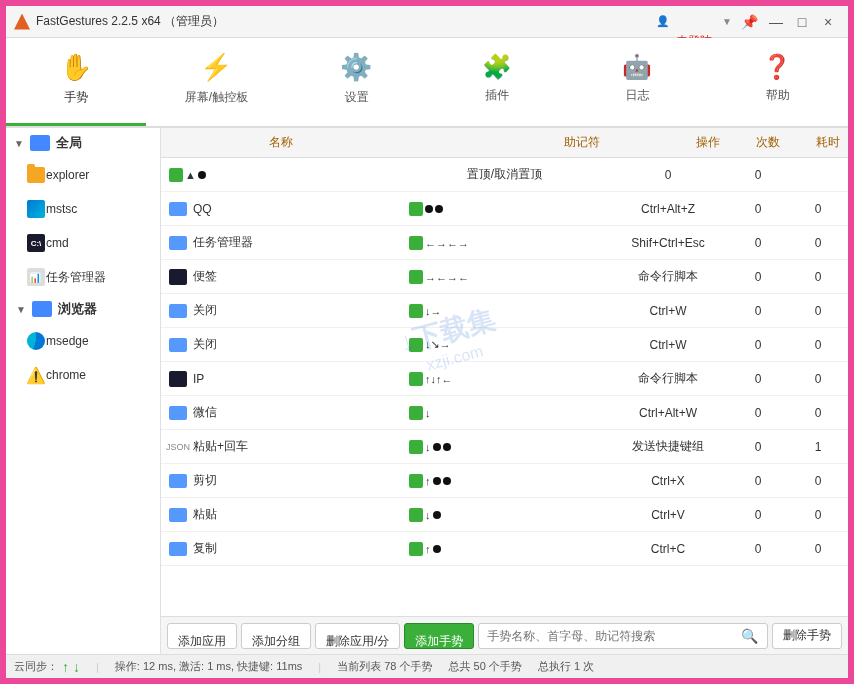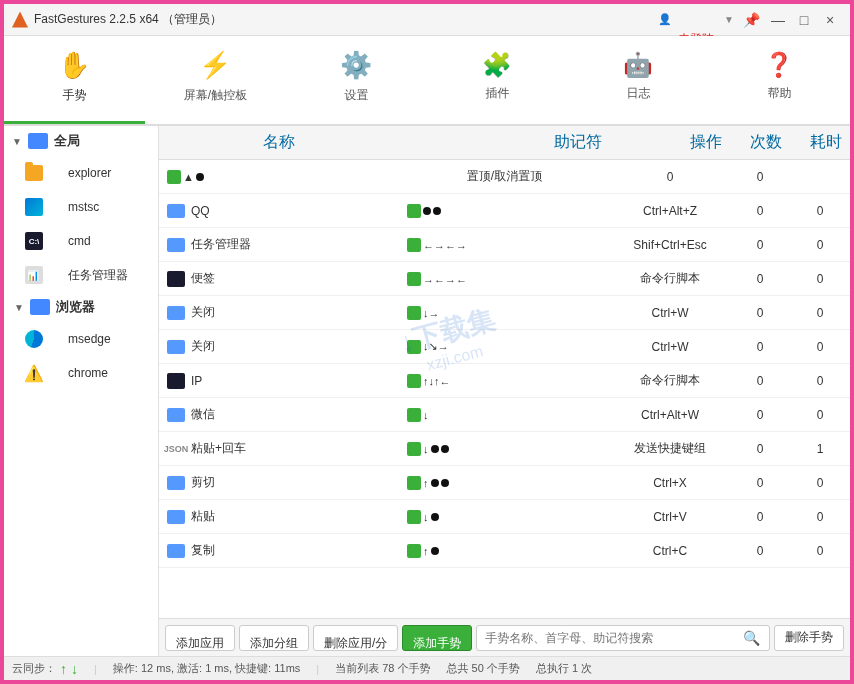--- a/index.html
+++ b/index.html
@@ -1,18 +1,18 @@
 <!DOCTYPE html>
 <html><head>
   <meta charset="utf-8">
   <style>
     * { box-sizing: border-box; margin: 0; padding: 0; }
     body { font-family: 'Microsoft YaHei', 'Segoe UI', sans-serif; font-size: 12px; background: #f0f0f0; width: 854px; height: 684px; overflow: hidden; }
     
-    .window { width: 854px; height: 684px; background: #ffffff; border: 4px solid #ec4899; display: flex; flex-direction: column; }
+    .window { width: 854px; height: 684px; background: #ffffff; border: 6px solid #ec4899; display: flex; flex-direction: column; }
     
     
     .titlebar { height: 32px; background: #f5f5f5; border-bottom: 1px solid #ddd; display: flex; align-items: center; padding: 0 8px; gap: 6px; flex-shrink: 0; }
     .titlebar-icon { width: 16px; height: 16px; background: #e06020; clip-path: polygon(50% 0%, 100% 100%, 0% 100%); }
     .titlebar-title { font-size: 12px; color: #333; flex: 1; }
     .titlebar-status { color: #e02020; font-size: 12px; margin-right: 4px; margin-top: 40px; }
     .titlebar-controls { display: flex; gap: 2px; }
     .titlebar-btn { width: 24px; height: 20px; border: none; background: transparent; cursor: pointer; font-size: 14px; color: #555; display: flex; align-items: center; justify-content: center; }
     .titlebar-user { font-size: 11px; color: #888; }
     .title-dropdown { font-size: 10px; color: #888; }
@@ -25,31 +25,31 @@
     .tab-label { font-size: 12px; }
 
     
     .main { display: flex; flex: 1; overflow: hidden; }
 
     
     .sidebar { width: 155px; background: #fff; border-right: 1px solid #e0e0e0; overflow-y: auto; flex-shrink: 0; }
     .sidebar-group { }
     .sidebar-group-header { display: flex; align-items: center; gap: 6px; padding: 6px 8px; cursor: pointer; font-size: 13px; font-weight: bold; color: #333; }
     .sidebar-group-arrow { font-size: 10px; color: #666; }
-    .sidebar-item { display: flex; align-items: center; gap: 24px; padding: 7px 8px 7px 20px; cursor: pointer; color: #333; font-size: 12px; }
+    .sidebar-item { display: flex; align-items: center; gap: 0; padding: 7px 8px 7px 20px; cursor: pointer; color: #333; font-size: 12px; }
     .sidebar-item-icon { width: 20px; height: 20px; flex-shrink: 0; display: flex; align-items: center; justify-content: center; }
     .sub-group { margin-left: 0; }
     .sub-group-header { display: flex; align-items: center; gap: 6px; padding: 6px 8px 6px 10px; cursor: pointer; font-size: 13px; font-weight: bold; color: #333; }
 
     
     .content { flex: 1; display: flex; flex-direction: column; overflow: hidden; }
 
     
     .table-header { display: grid; grid-template-columns: 240px 1fr 120px 60px 60px; background: #f5f5f5; border-bottom: 1px solid #ddd; padding: 6px 0; flex-shrink: 0; }
-    .th { padding: 0 8px; font-size: 16px; color: #0369a1; font-weight: normal; }
+    .th { padding: 0 8px; font-size: 12px; color: #a16207; font-weight: normal; }
     .th.center { text-align: right; }
 
     
     .table-body { flex: 1; overflow-y: auto; }
     .table-row { display: grid; grid-template-columns: 240px 1fr 120px 60px 60px; border-bottom: 1px solid #f0f0f0; align-items: center; min-height: 34px; }
     .td { padding: 4px 8px; font-size: 12px; color: #333; }
     .td.center { text-align: center; }
     .td-name { display: flex; align-items: center; gap: 6px; }
     .row-icon { width: 18px; height: 18px; flex-shrink: 0; display: flex; align-items: center; justify-content: center; font-size: 10px; }
     .icon-window { width: 18px; height: 16px; border: 2px solid #555; border-radius: 2px; background: #fff; }
@@ -349,21 +349,21 @@
               </div>
             </div>
             <div class="td center">Ctrl+Alt+W</div>
             <div class="td center">0</div>
             <div class="td center">0</div>
           </div>
 
           <div class="table-row">
             <div class="td td-name">
               <div class="row-icon">
-                  <span style="font-size:9px;font-weight:bold;color:#888;">JSON</span>
+                  <span style="font-size:9px;font-weight:normal;color:#888;">JSON</span>
                 </div>
               <span>粘贴+回车</span>
             </div>
             <div class="td center">
               <div class="shortcut-display">
                 <div class="green-square"></div>
                 <span class="arrow-symbol">↓</span>
                 <div class="black-circle"></div>
                 <div class="black-circle"></div>
               </div>

